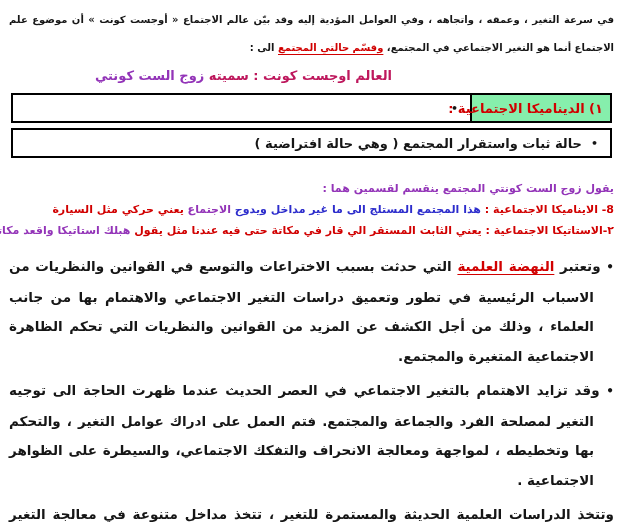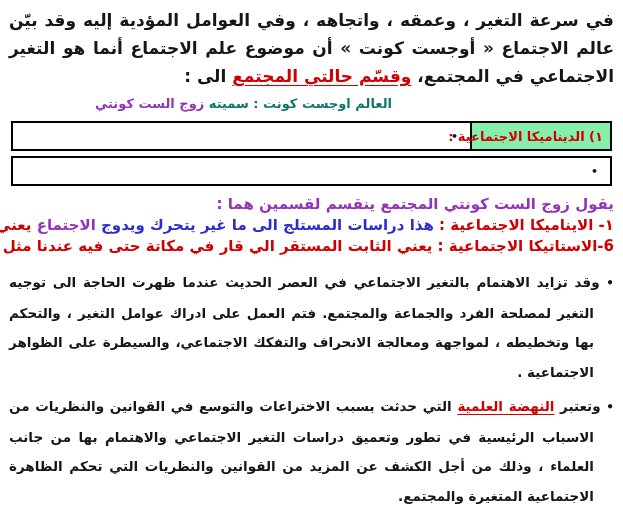--- a/index.html
+++ b/index.html
@@ -8,26 +8,26 @@
     background: #ffffff;
     font-family: "DejaVu Sans", sans-serif;
     font-weight: bold;
     direction: rtl;
     overflow: hidden;
     color: #161616;
   }
   .page { padding: 6px 9px 0 9px; }
 
   .intro {
-    font-size: 17px;
+    font-size: 10px;
     line-height: 28px;
     text-align: justify;
   }
   .red    { color: #d10000; }
-  .maroon { color: #0f766e; }
+  .maroon { color: #be185d; }
   .purple { color: #9334b8; }
   .blue   { color: #2d2dcc; }
   .u-red  { text-decoration: underline; text-decoration-color: #d10000; text-underline-offset: 3px; }
 
   .subtitle {
     font-size: 13px;
     line-height: 21px;
     padding-right: 222px;
     margin-top: 3px;
     white-space: nowrap;
@@ -56,21 +56,21 @@
   }
   .cell-desc {
     flex: 1;
     font-size: 13px;
     display: flex;
     align-items: center;
     padding-right: 12px;
   }
   .cell-desc .dot { font-size: 11px; margin-left: 9px; }
 
-  .notes { margin-top: 8px; font-size: 15px; line-height: 21px; }
+  .notes { margin-top: 20px; font-size: 11px; line-height: 21px; }
   .notes p { white-space: nowrap; }
 
   .bullets { margin-top: 11px; }
   .bullet-para {
     font-size: 13.5px;
     line-height: 29.5px;
     text-align: justify;
     padding-right: 20px;
     text-indent: -20px;
     margin-bottom: 5px;
@@ -91,29 +91,30 @@
       <div class="cell-label">
           <span>١) الديناميكا الاجتماعية :</span>
         </div>
       <div class="cell-desc">
           <span class="dot">•</span>
         </div>
     </div>
     <div class="trow">
       <div class="cell-desc">
           <span class="dot">•</span>
+          <span>حالة ثبات واستقرار المجتمع ( وهي حالة افتراضية )</span>
         </div>
     </div>
   </div>
 
   <div class="notes">
     <p class="purple">يقول زوج الست كونتي المجتمع ينقسم لقسمين هما :</p>
-    <p><span class="red">١- الايناميكا الاجتماعية : </span><span class="blue">هذا دراسات المستلج الى ما غير  يتحرك ويدوج </span><span class="purple">الاجتماع </span><span class="red">يعني حركي مثل السيارة</span></p>
-    <p><span class="red">6-الاستاتيكا الاجتماعية : </span><span class="red">يعني الثابت المستقر الي قار في مكاتة حتى فيه عندنا مثل  يقول </span><span class="purple">هبلك استاتيكا واقعد مكاتك</span></p>
+    <p><span class="red">8- الايناميكا الاجتماعية : </span><span class="blue">هذا المجتمع المستلج الى ما غير  مداخل ويدوج </span><span class="purple">الاجتماع </span><span class="red">يعني حركي مثل السيارة</span></p>
+    <p><span class="red">٢-الاستاتيكا الاجتماعية : </span><span class="red">يعني الثابت المستقر الي قار في مكاتة حتى فيه عندنا مثل  يقول </span><span class="purple">هبلك استاتيكا واقعد مكاتك</span></p>
   </div>
 
   <div class="bullets">
+    <p class="bullet-para"><span class="bmark">•</span> <span>وتعتبر </span><span class="red u-red">النهضة العلمية</span><span> التي حدثت بسبب الاختراعات والتوسع في القوانين والنظريات من الاسباب الرئيسية في تطور وتعميق دراسات التغير الاجتماعي والاهتمام بها من جانب العلماء ، وذلك من أجل الكشف عن المزيد من القوانين والنظريات التي تحكم الظاهرة الاجتماعية المتغيرة والمجتمع.</span></p>
     <p class="bullet-para"><span class="bmark">•</span> <span>وقد تزايد الاهتمام بالتغير الاجتماعي في العصر الحديث عندما ظهرت الحاجة الى توجيه التغير لمصلحة الفرد والجماعة والمجتمع. فتم العمل على ادراك عوامل التغير ، والتحكم بها وتخطيطه ، لمواجهة ومعالجة الانحراف والتفكك الاجتماعي، والسيطرة على الظواهر الاجتماعية .</span></p>
-    <p class="bullet-para"><span class="bmark">•</span> <span>وتعتبر </span><span class="red u-red">النهضة العلمية</span><span> التي حدثت بسبب الاختراعات والتوسع في القوانين والنظريات من الاسباب الرئيسية في تطور وتعميق دراسات التغير الاجتماعي والاهتمام بها من جانب العلماء ، وذلك من أجل الكشف عن المزيد من القوانين والنظريات التي تحكم الظاهرة الاجتماعية المتغيرة والمجتمع.</span></p>
     <p class="bullet-para"> <span>وتتخذ الدراسات العلمية الحديثة والمستمرة للتغير ، تتخذ مداخل متنوعة في معالجة التغير الاجتماعي ، منها : مدخل التحليل</span></p>
   </div>
 
 </div>
 
 </body></html>

